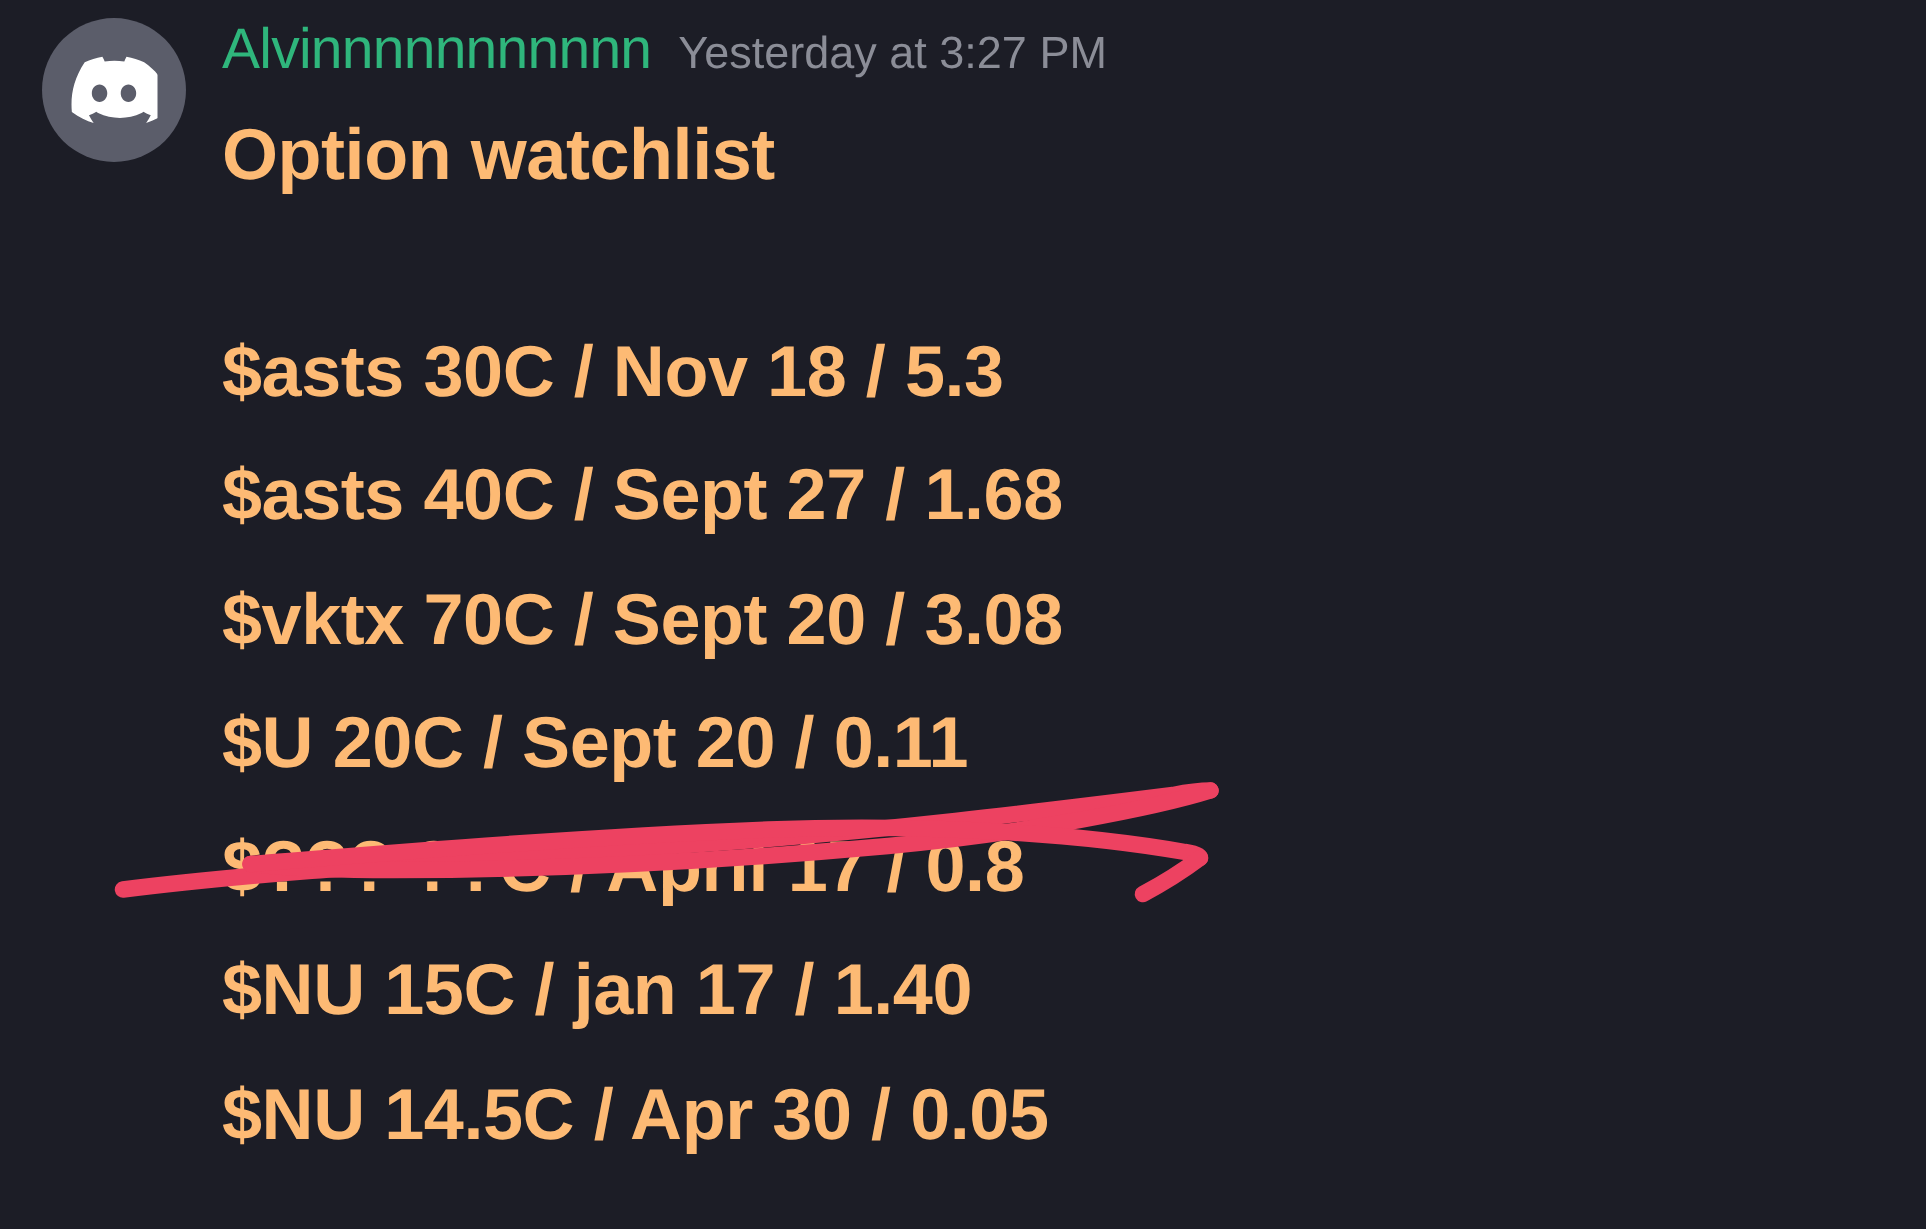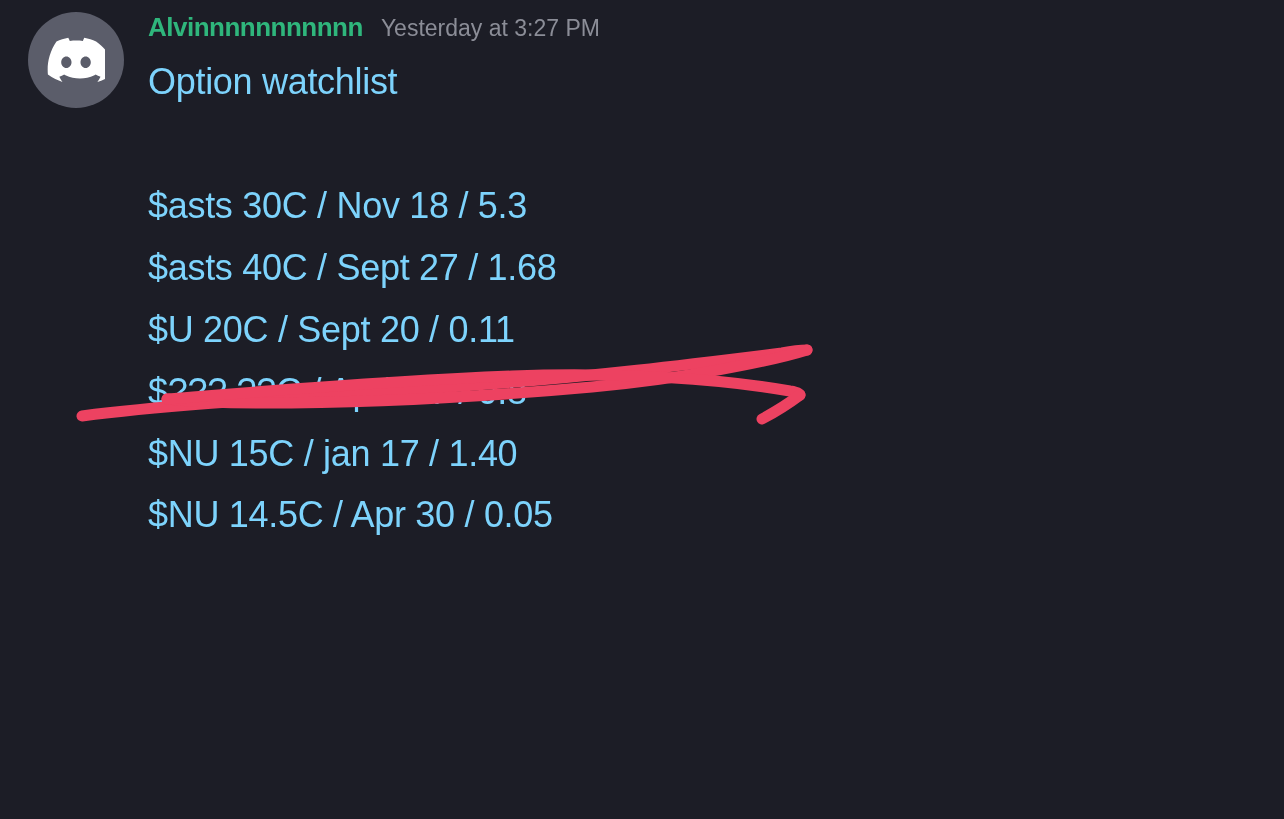--- a/index.html
+++ b/index.html
@@ -42,34 +42,34 @@
       padding-top: 0px;
     }
     .message-header {
       display: flex;
       align-items: baseline;
       gap: 18px;
       margin-bottom: 8px;
     }
     .username {
       color: #2fb67c;
-      font-size: 26px;
-      font-weight: 700;
+      font-size: 38px;
+      font-weight: 400;
       letter-spacing: -0.5px;
     }
     .timestamp {
       color: #8b8d97;
-      font-size: 23px;
+      font-size: 30px;
       font-weight: 400;
     }
     .message-content {
-      color: #7dd3fc;
-      font-size: 36px;
+      color: #fdba74;
+      font-size: 48px;
       line-height: 1.72;
-      font-weight: 400;
+      font-weight: 700;
       letter-spacing: -0.3px;
     }
     .content-line {
       display: block;
     }
     .blank-line {
       height: 62px;
     }
     .scribble-wrapper {
       position: relative;
@@ -107,20 +107,21 @@
       <span class="username">Alvinnnnnnnnnnn</span>
       <span class="timestamp">Yesterday at 3:27 PM</span>
     </div>
 
     <div class="message-content">
       <span class="content-line">Option watchlist</span>
       <div class="blank-line"></div>
 
       <span class="content-line">$asts 30C / Nov 18 / 5.3</span>
       <span class="content-line">$asts 40C / Sept 27 / 1.68</span>
+      <span class="content-line">$vktx 70C / Sept 20 / 3.08</span>
       <span class="content-line">$U 20C / Sept 20 / 0.11</span>
 
       <div class="scribble-wrapper">
         <span class="content-line">$??? ??C / April 17 / 0.8</span>
         <svg class="scribble-svg" viewBox="0 0 820 110" xmlns="http://www.w3.org/2000/svg">
           <path d="M 20 85 C 120 72, 260 65, 400 55 C 520 47, 640 32, 720 22 C 730 20, 740 19, 745 19"></path>
           <path d="M 745 19 C 710 30, 620 48, 530 56 C 430 65, 310 72, 200 72 C 160 72, 125 70, 105 68"></path>
           <path d="M 105 68 C 180 62, 320 50, 450 45 C 560 41, 660 48, 728 60 C 735 61, 738 63, 738 64"></path>
           <path d="M 738 64 C 730 70, 715 80, 700 88"></path>
         </svg>

